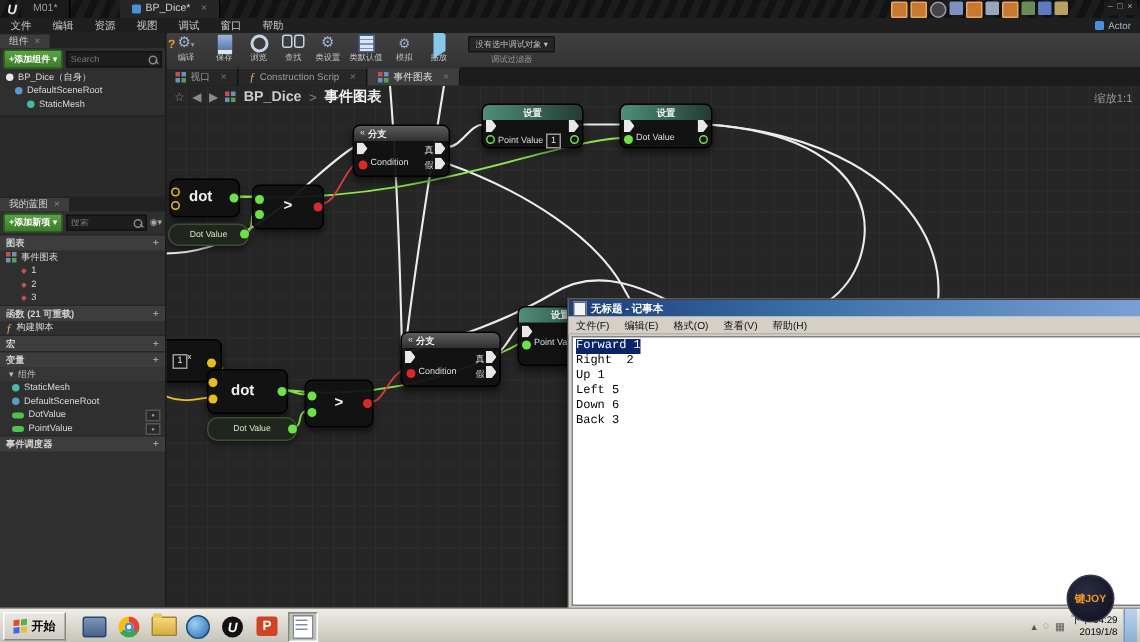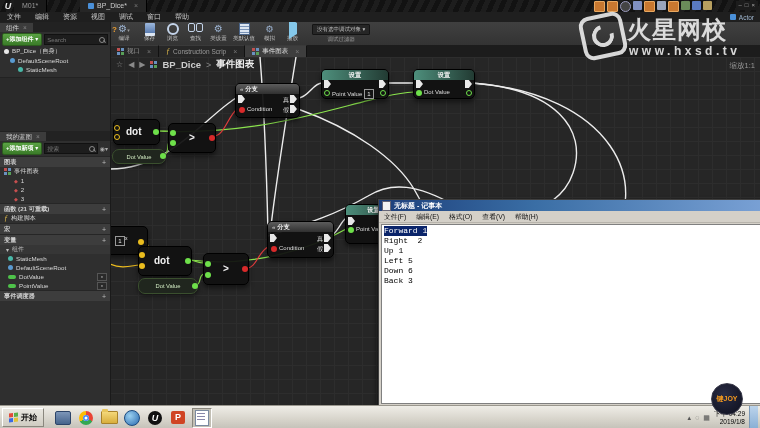--- a/index.html
+++ b/index.html
@@ -504,25 +504,20 @@
     <div id="npmenu">
       <span class="npm">文件(F)</span>
       <span class="npm">编辑(E)</span>
       <span class="npm">格式(O)</span>
       <span class="npm">查看(V)</span>
       <span class="npm">帮助(H)</span>
     </div>
     <div id="npbody"><span class="nline sel">Forward 1</span><span class="nline">Right  2</span><span class="nline">Up 1</span><span class="nline">Left 5</span><span class="nline">Down 6</span><span class="nline">Back 3</span></div>
   </div>
 
-  <div id="watermark" class="abs">
-    <div id="wmlogo"></div>
-    <div id="wmbrand">火星网校</div>
-    <div id="wmurl">www.hxsd.tv</div>
-  </div>
 
   <div id="joybadge" class="abs">
       <span>键JOY</span>
     </div>
 
   <div id="taskbar" class="abs">
     <div id="startbtn">
       <span class="flag">
           <i></i>
           <i></i>

